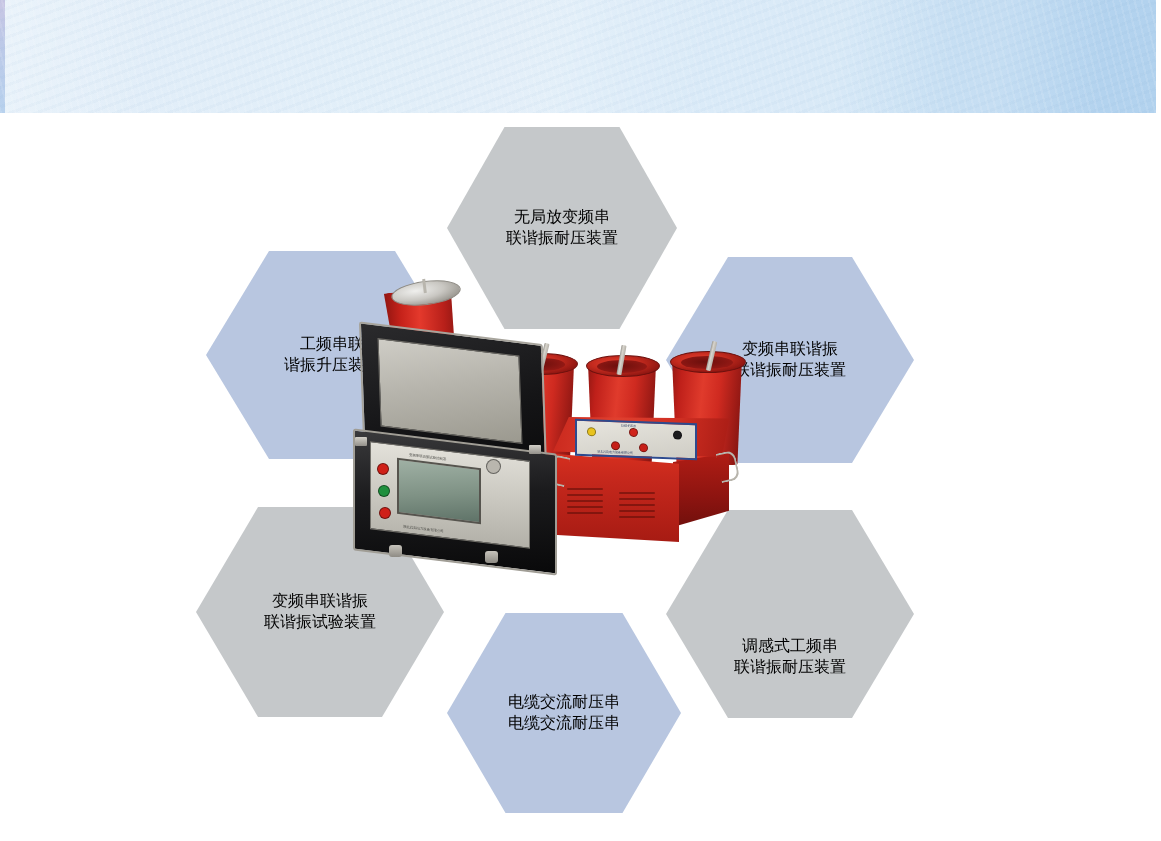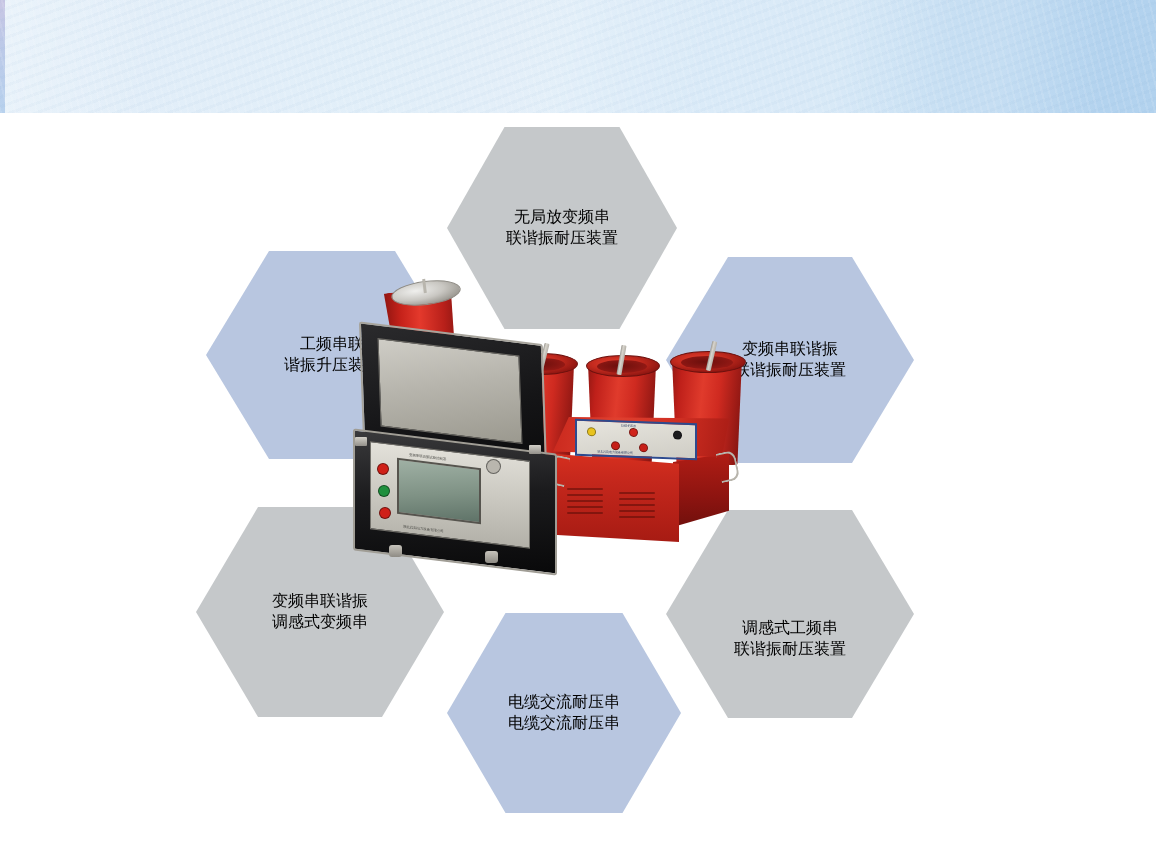--- a/index.html
+++ b/index.html
@@ -86,21 +86,21 @@
   #hex-top-right  { left: 666px; top: 257px; width: 248px; height: 206px; background: #b8c6e0; }
   #hex-bottom-left{ left: 196px; top: 507px; width: 248px; height: 210px; background: #c5c8ca; }
   #hex-bottom-right{left: 666px; top: 510px; width: 248px; height: 208px; background: #c5c8ca; }
   #hex-bottom     { left: 447px; top: 613px; width: 234px; height: 200px; background: #b8c6e0; }
 
   
   #txt-top        { left: 447px; top: 127px; width: 230px; height: 202px; }
   #txt-top-left   { left: 206px; top: 251px; width: 252px; height: 208px; }
   #txt-top-right  { left: 666px; top: 257px; width: 248px; height: 206px; }
   #txt-bottom-left{ left: 196px; top: 507px; width: 248px; height: 210px; }
-  #txt-bottom-right{left: 666px; top: 516px; width: 248px; height: 245px; }
+  #txt-bottom-right{left: 666px; top: 534px; width: 248px; height: 245px; }
   #txt-bottom     { left: 447px; top: 613px; width: 234px; height: 200px; }
 
   
   #photo {
     position: absolute;
     left: 335px;
     top: 275px;
     width: 460px;
     height: 325px;
   }
@@ -432,21 +432,21 @@
     <div class="hex-line">谐振升压装置</div>
   </div>
 
   <div class="hex-text" id="txt-top-right">
     <div class="hex-line">变频串联谐振</div>
     <div class="hex-line">联谐振耐压装置</div>
   </div>
 
   <div class="hex-text" id="txt-bottom-left">
     <div class="hex-line">变频串联谐振</div>
-    <div class="hex-line">调感式变频串</div>
+    <div class="hex-line">联谐振试验装置</div>
   </div>
 
   <div class="hex-text" id="txt-bottom-right">
     <div class="hex-line">调感式工频串</div>
     <div class="hex-line">联谐振耐压装置</div>
   </div>
 
   <div class="hex-text" id="txt-bottom">
     <div class="hex-line">电缆交流耐压串</div>
     <div class="hex-line">电缆交流耐压串</div>

